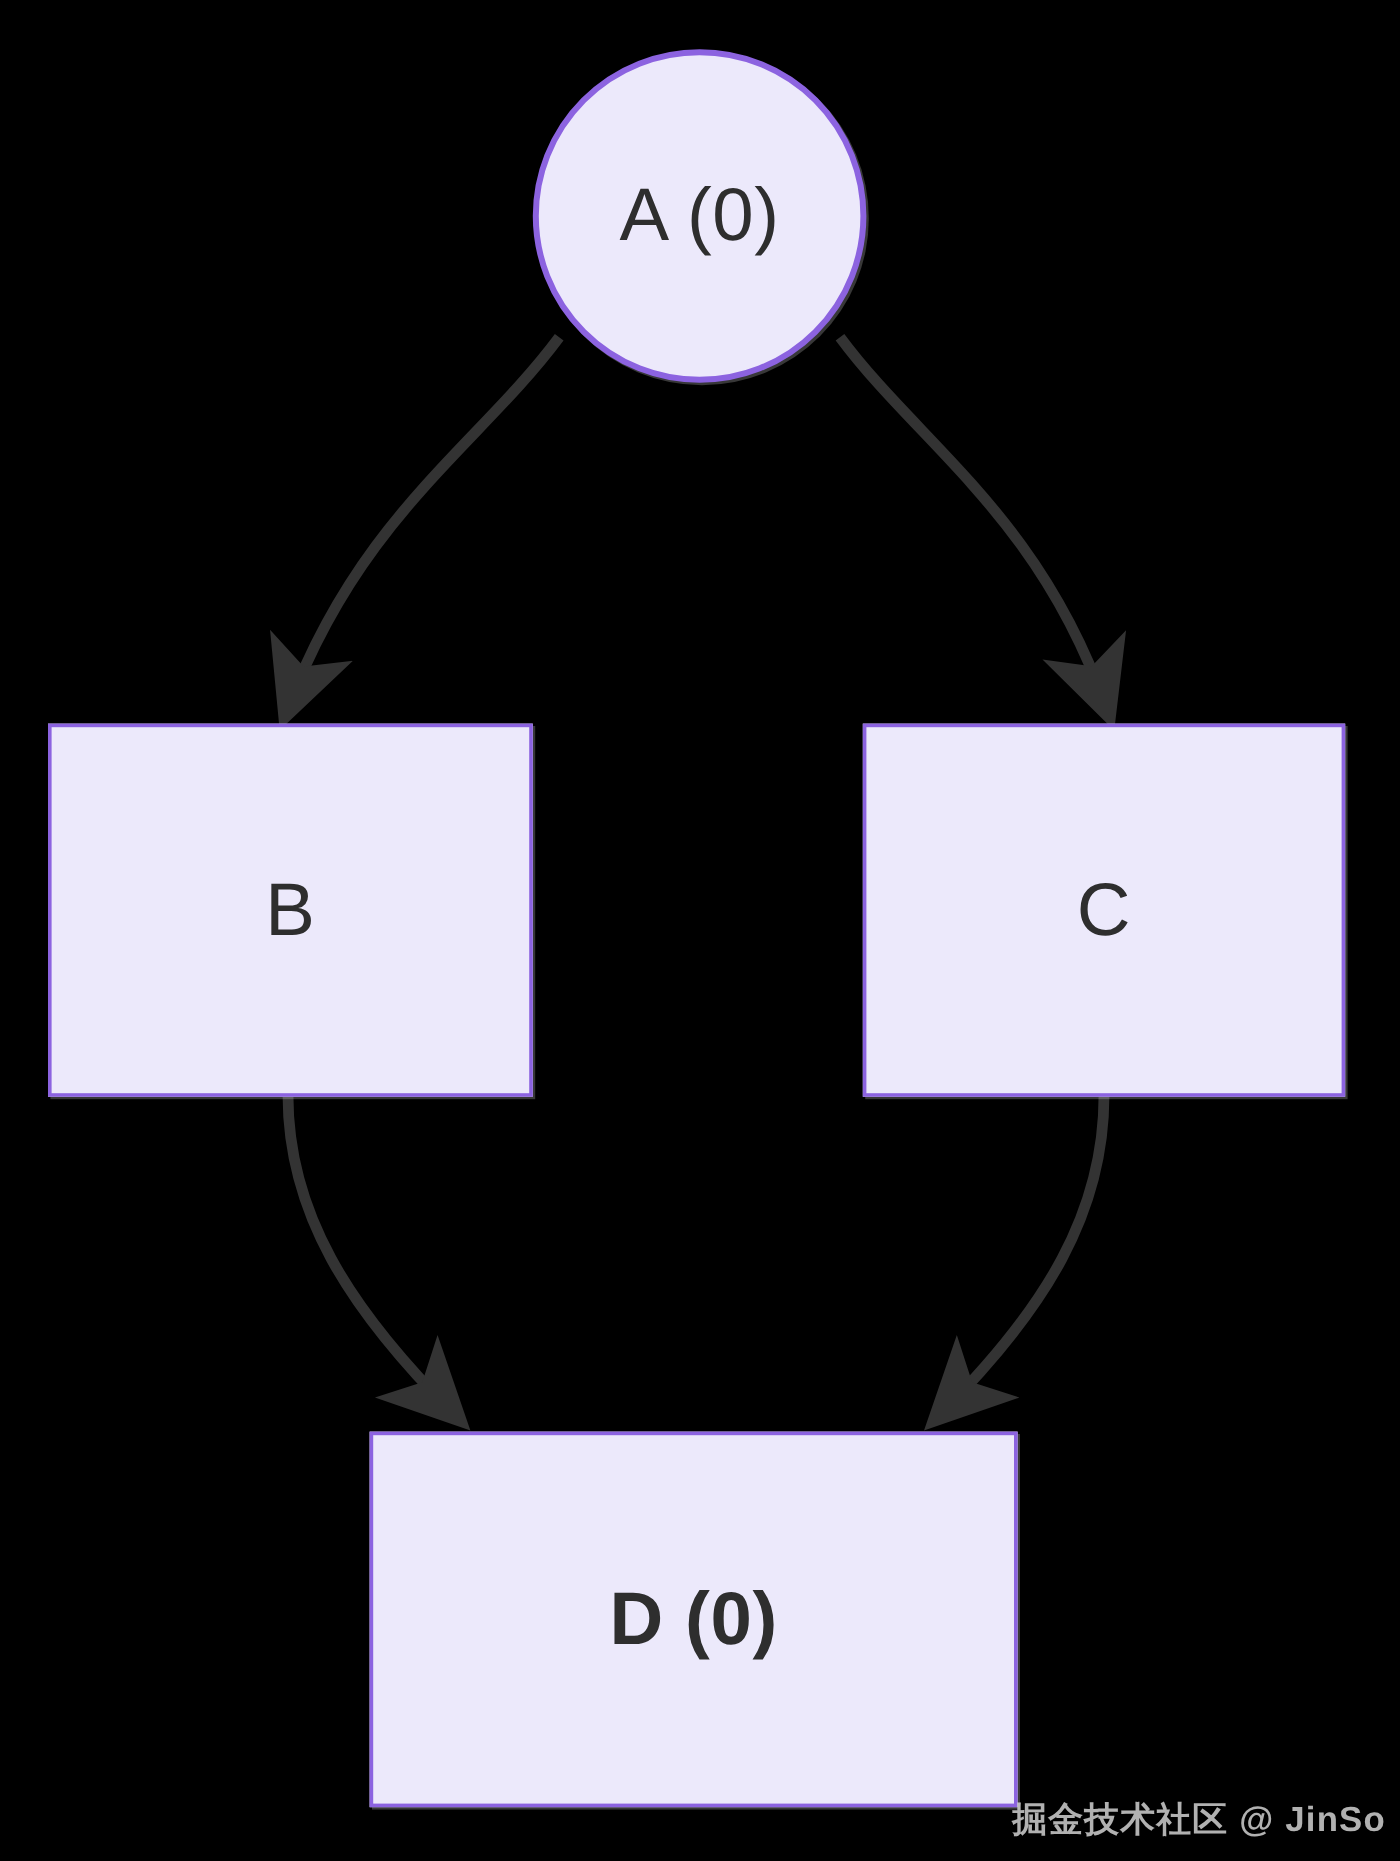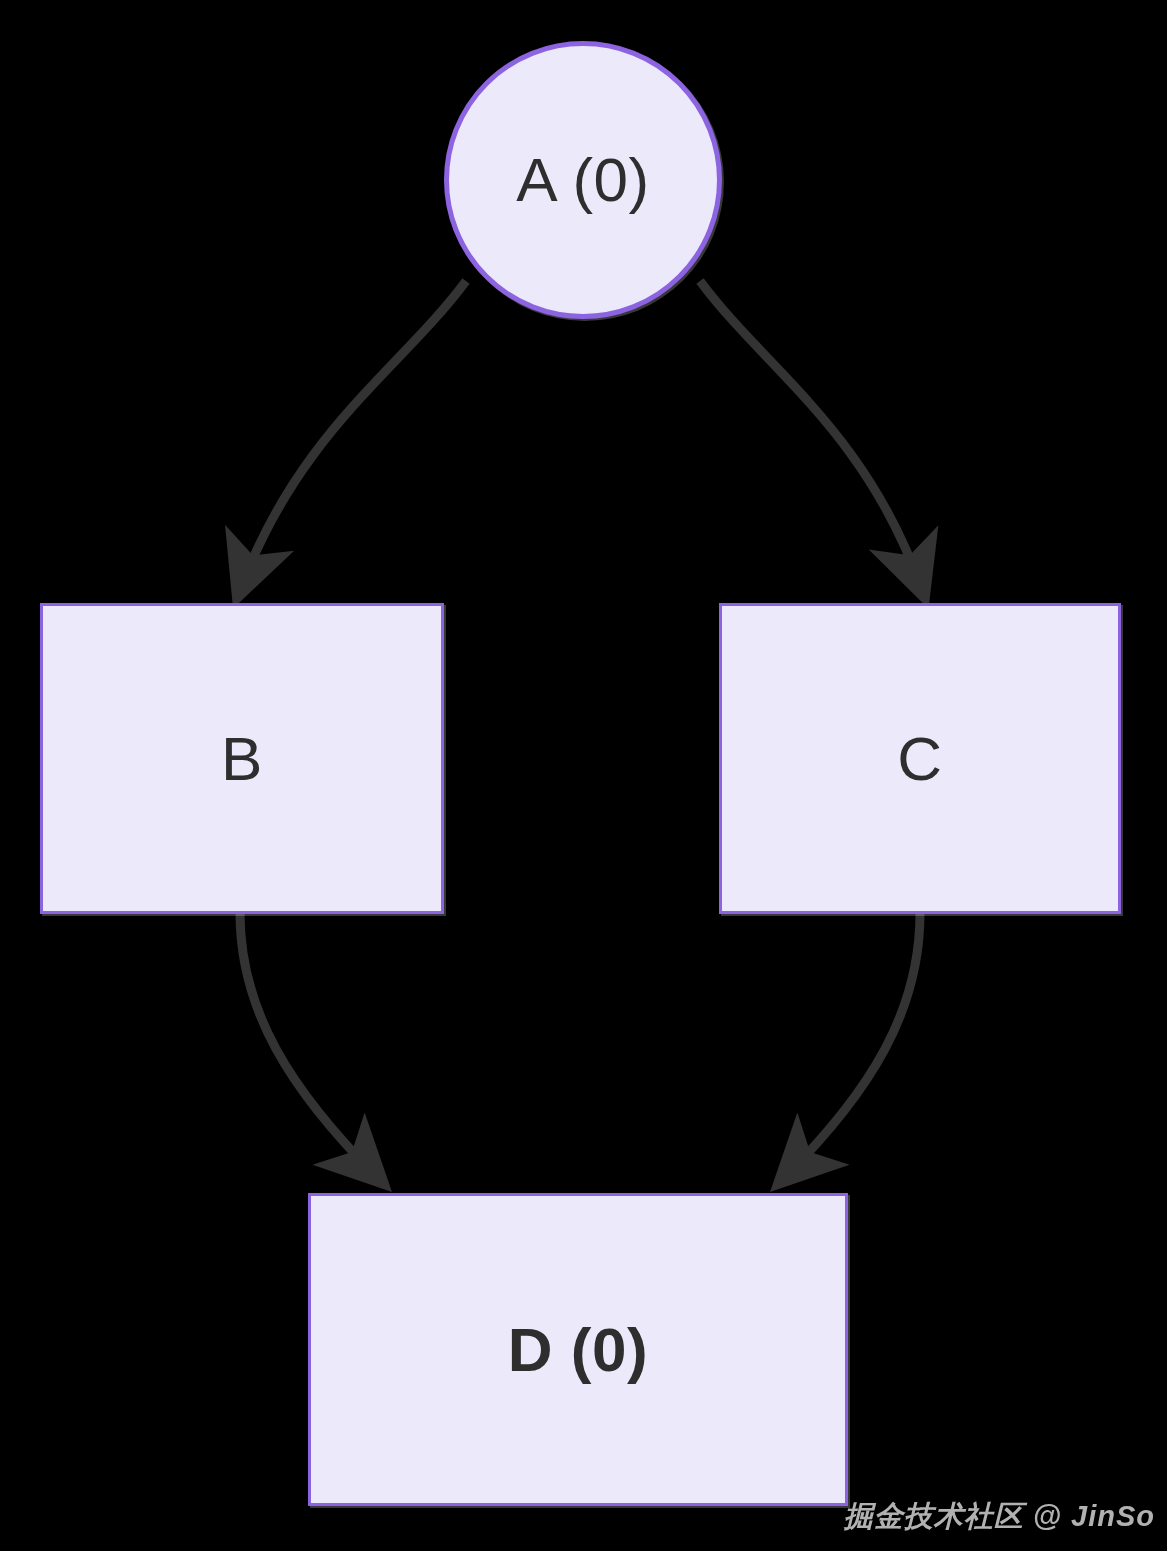--- a/index.html
+++ b/index.html
@@ -88,21 +88,20 @@
     font-weight: bold;
   }
 
   #watermark {
     position: absolute;
     right: 12px;
     bottom: 14px;
     z-index: 3;
     font-size: 29px;
     font-weight: bold;
-    font-style: italic;
     color: #d8d8d8;
     opacity: 0.82;
     letter-spacing: 1px;
     white-space: nowrap;
     text-shadow: 1px 1px 0 rgba(0,0,0,0.55);
   }
 </style>
 </head>
 <body>
 

